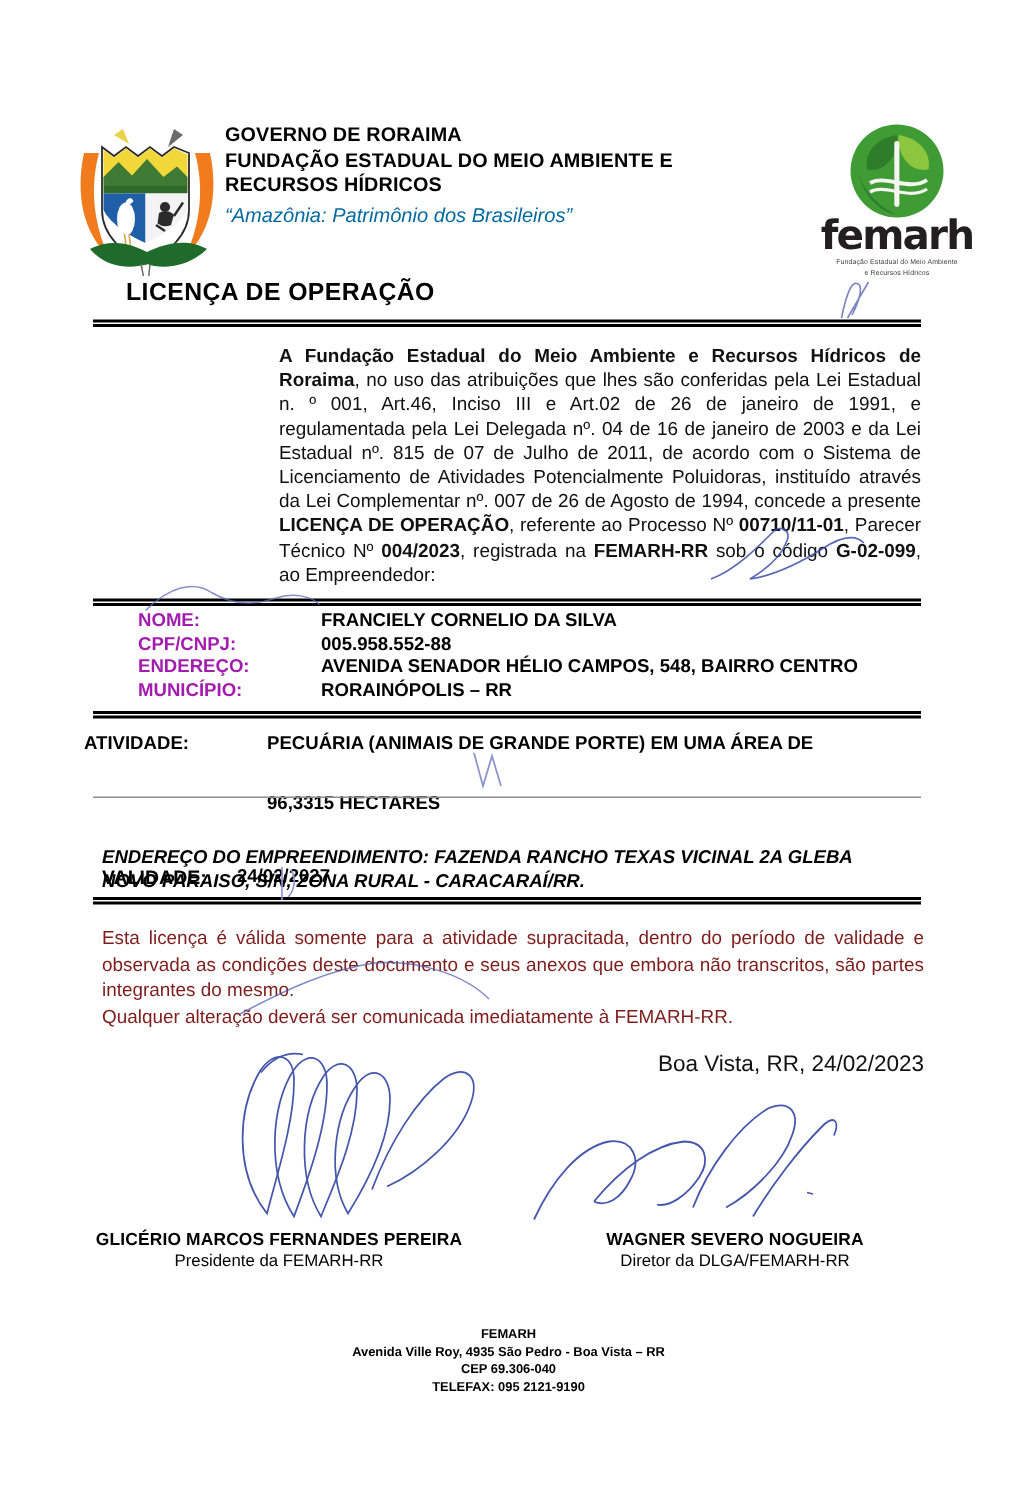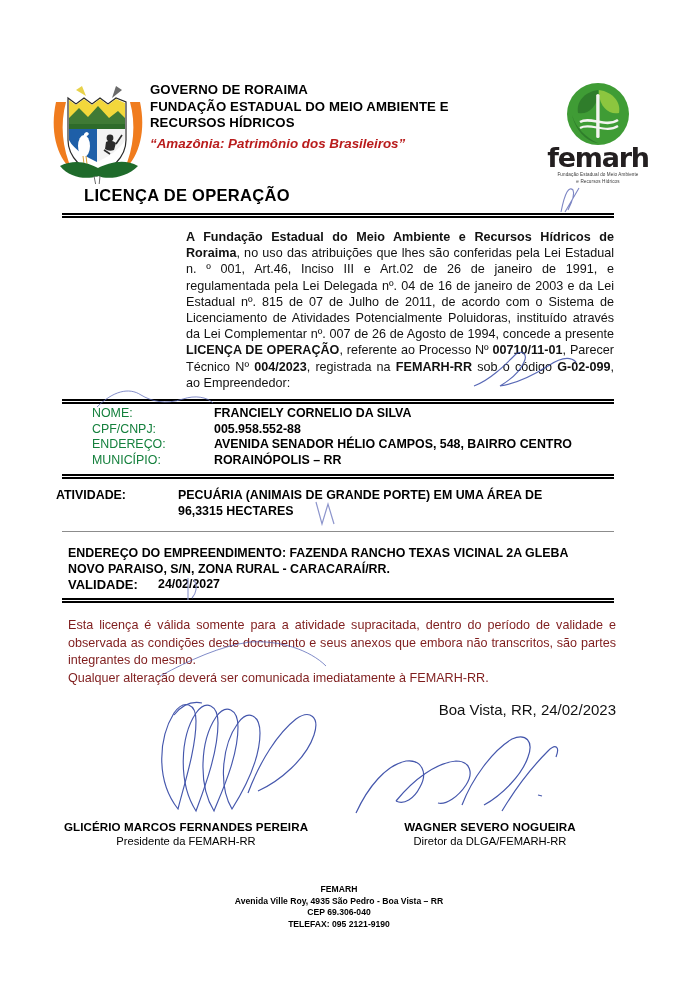--- a/index.html
+++ b/index.html
@@ -75,24 +75,24 @@
     text-align: left;
   }
   .h-line {
     font-weight: bold;
     font-size: 13.2px;
     color: #000;
     line-height: 16.5px;
     letter-spacing: .1px;
   }
   .h-motto {
-    font-weight: bold;
+    font-weight: normal;
     font-style: italic;
     font-size: 13.4px;
-    color: #b91c1c;
+    color: #0369a1;
     line-height: 20px;
     margin-top: 2px;
   }
 
   
   .title-row {
     position: absolute;
     top: 186px;
     left: 62px;
     width: 554px;
@@ -171,23 +171,23 @@
     top: 406px;
     width: 548px;
   }
   .field-row {
     display: flex;
     line-height: 15.5px;
     height: 15.5px;
   }
   .field-label {
     width: 122px;
-    font-weight: normal;
+    font-weight: bold;
     font-size: 12.4px;
-    color: #15803d;
+    color: #a21caf;
     flex: 0 0 122px;
     padding-left: 24px;
   }
   .field-value {
     font-weight: bold;
     font-size: 12.4px;
     color: #000;
   }
 
   
@@ -206,32 +206,33 @@
     line-height: 16px;
   }
   .atividade-value {
     font-weight: bold;
     font-size: 12.4px;
     line-height: 16px;
     text-align: justify;
     text-justify: inter-word;
     width: 400px;
   }
-  .atividade-value span.lastline { display: block; text-align: left; }
+  .atividade-value span.lastline { display: block; text-align: left; margin-top: 24px; }
 
   
   .empreendimento {
     position: absolute;
     left: 68px;
-    top: 546px;
+    top: 564px;
     width: 552px;
     font-weight: bold;
     font-size: 12.4px;
     line-height: 15.6px;
     color: #000;
+    font-style: italic;
   }
 
   
   .validade {
     position: absolute;
     left: 68px;
     top: 577px;
     display: flex;
   }
   .validade-label {

